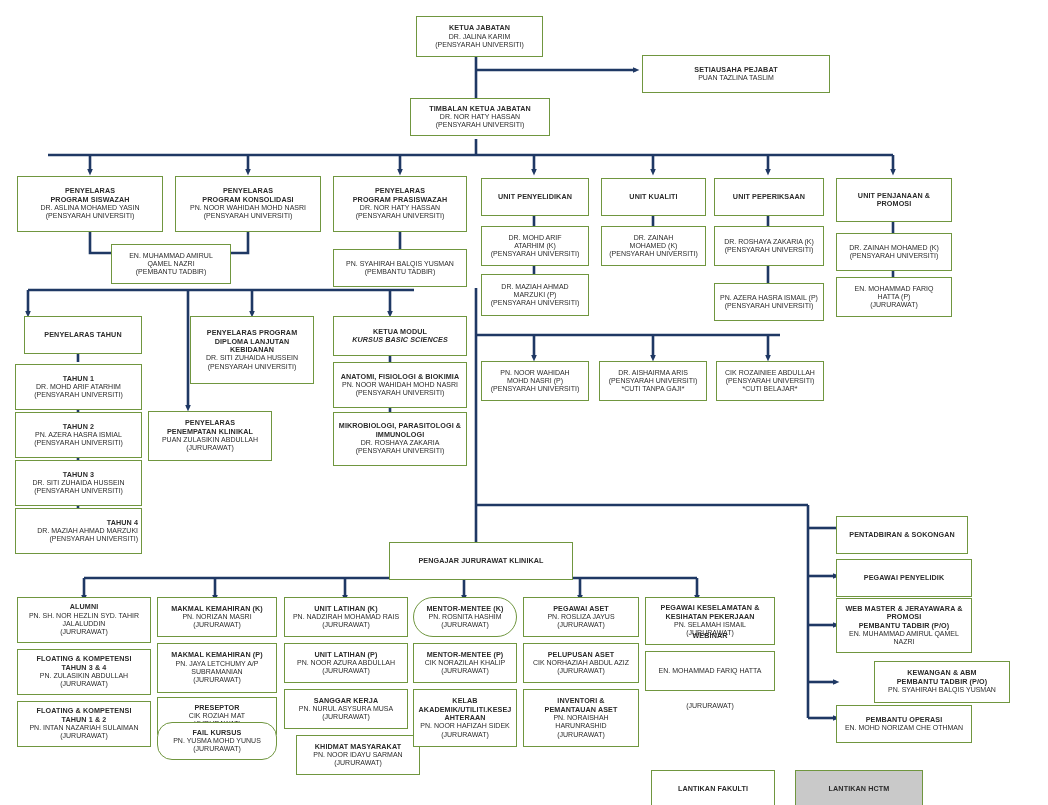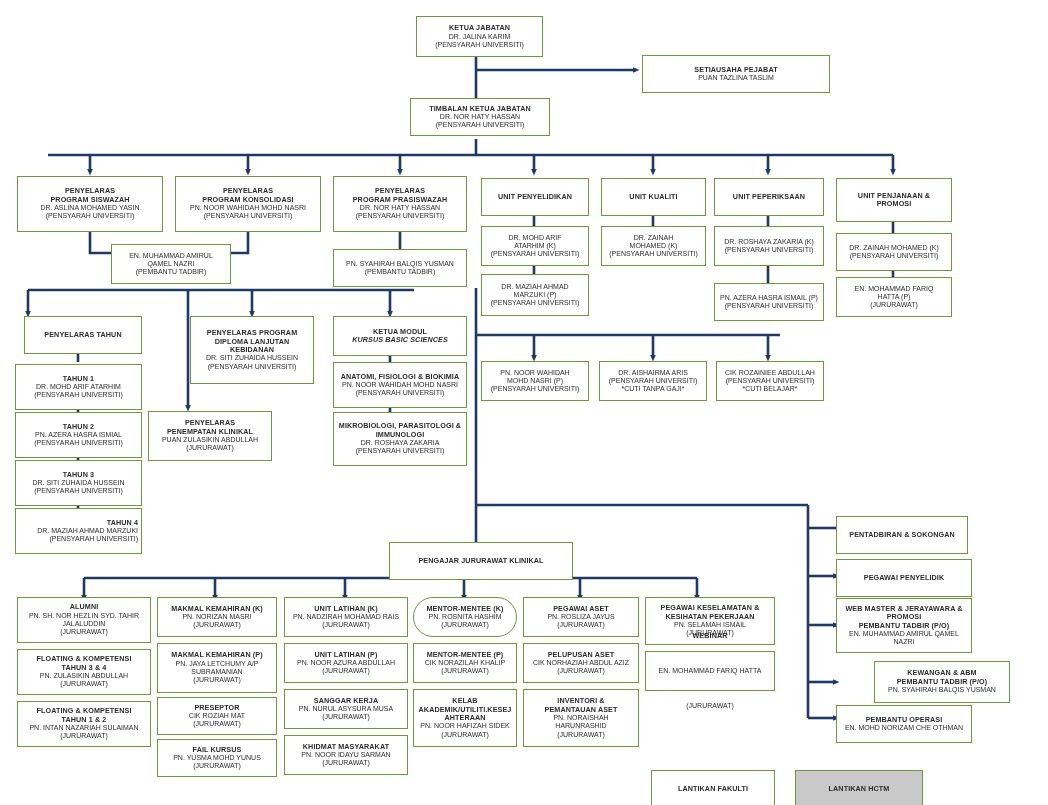--- a/index.html
+++ b/index.html
@@ -313,42 +313,42 @@
     <div class="t">MAKMAL KEMAHIRAN (P)</div>
     <div class="n">PN. JAYA LETCHUMY A/P</div>
     <div class="n">SUBRAMANIAN</div>
     <div class="s">(JURURAWAT)</div>
   </div>
   <div class="box" style="left:157px;top:697px;width:120px;height:38px;">
     <div class="t">PRESEPTOR</div>
     <div class="n">CIK ROZIAH MAT</div>
     <div class="s">(JURURAWAT)</div>
   </div>
-  <div class="box" style="left:157px;top:739px;width:120px;height:38px;">
+  <div class="box" style="left:157px;top:722px;width:120px;height:38px;border-radius:15px;">
     <div class="t">FAIL KURSUS</div>
     <div class="n">PN. YUSMA MOHD YUNUS</div>
     <div class="s">(JURURAWAT)</div>
   </div>
 
   <div class="box" style="left:284px;top:597px;width:124px;height:40px;text-align:right;">
     <div class="t">UNIT LATIHAN (K)</div>
     <div class="n">PN. NADZIRAH MOHAMAD RAIS</div>
     <div class="s">(JURURAWAT)</div>
   </div>
   <div class="box" style="left:284px;top:643px;width:124px;height:40px;">
     <div class="t">UNIT LATIHAN (P)</div>
     <div class="n">PN. NOOR AZURA ABDULLAH</div>
     <div class="s">(JURURAWAT)</div>
   </div>
   <div class="box" style="left:284px;top:689px;width:124px;height:40px;">
     <div class="t">SANGGAR KERJA</div>
     <div class="n">PN. NURUL ASYSURA MUSA</div>
     <div class="s">(JURURAWAT)</div>
   </div>
-  <div class="box" style="left:284px;top:735px;width:124px;height:40px;">
+  <div class="box" style="left:296px;top:735px;width:124px;height:40px;">
     <div class="t">KHIDMAT MASYARAKAT</div>
     <div class="n">PN. NOOR IDAYU SARMAN</div>
     <div class="s">(JURURAWAT)</div>
   </div>
 
   <div class="box" style="left:413px;top:597px;width:104px;height:40px;border-radius:20px;">
     <div class="t">MENTOR-MENTEE (K)</div>
     <div class="n">PN. ROSNITA HASHIM</div>
     <div class="s">(JURURAWAT)</div>
   </div>

